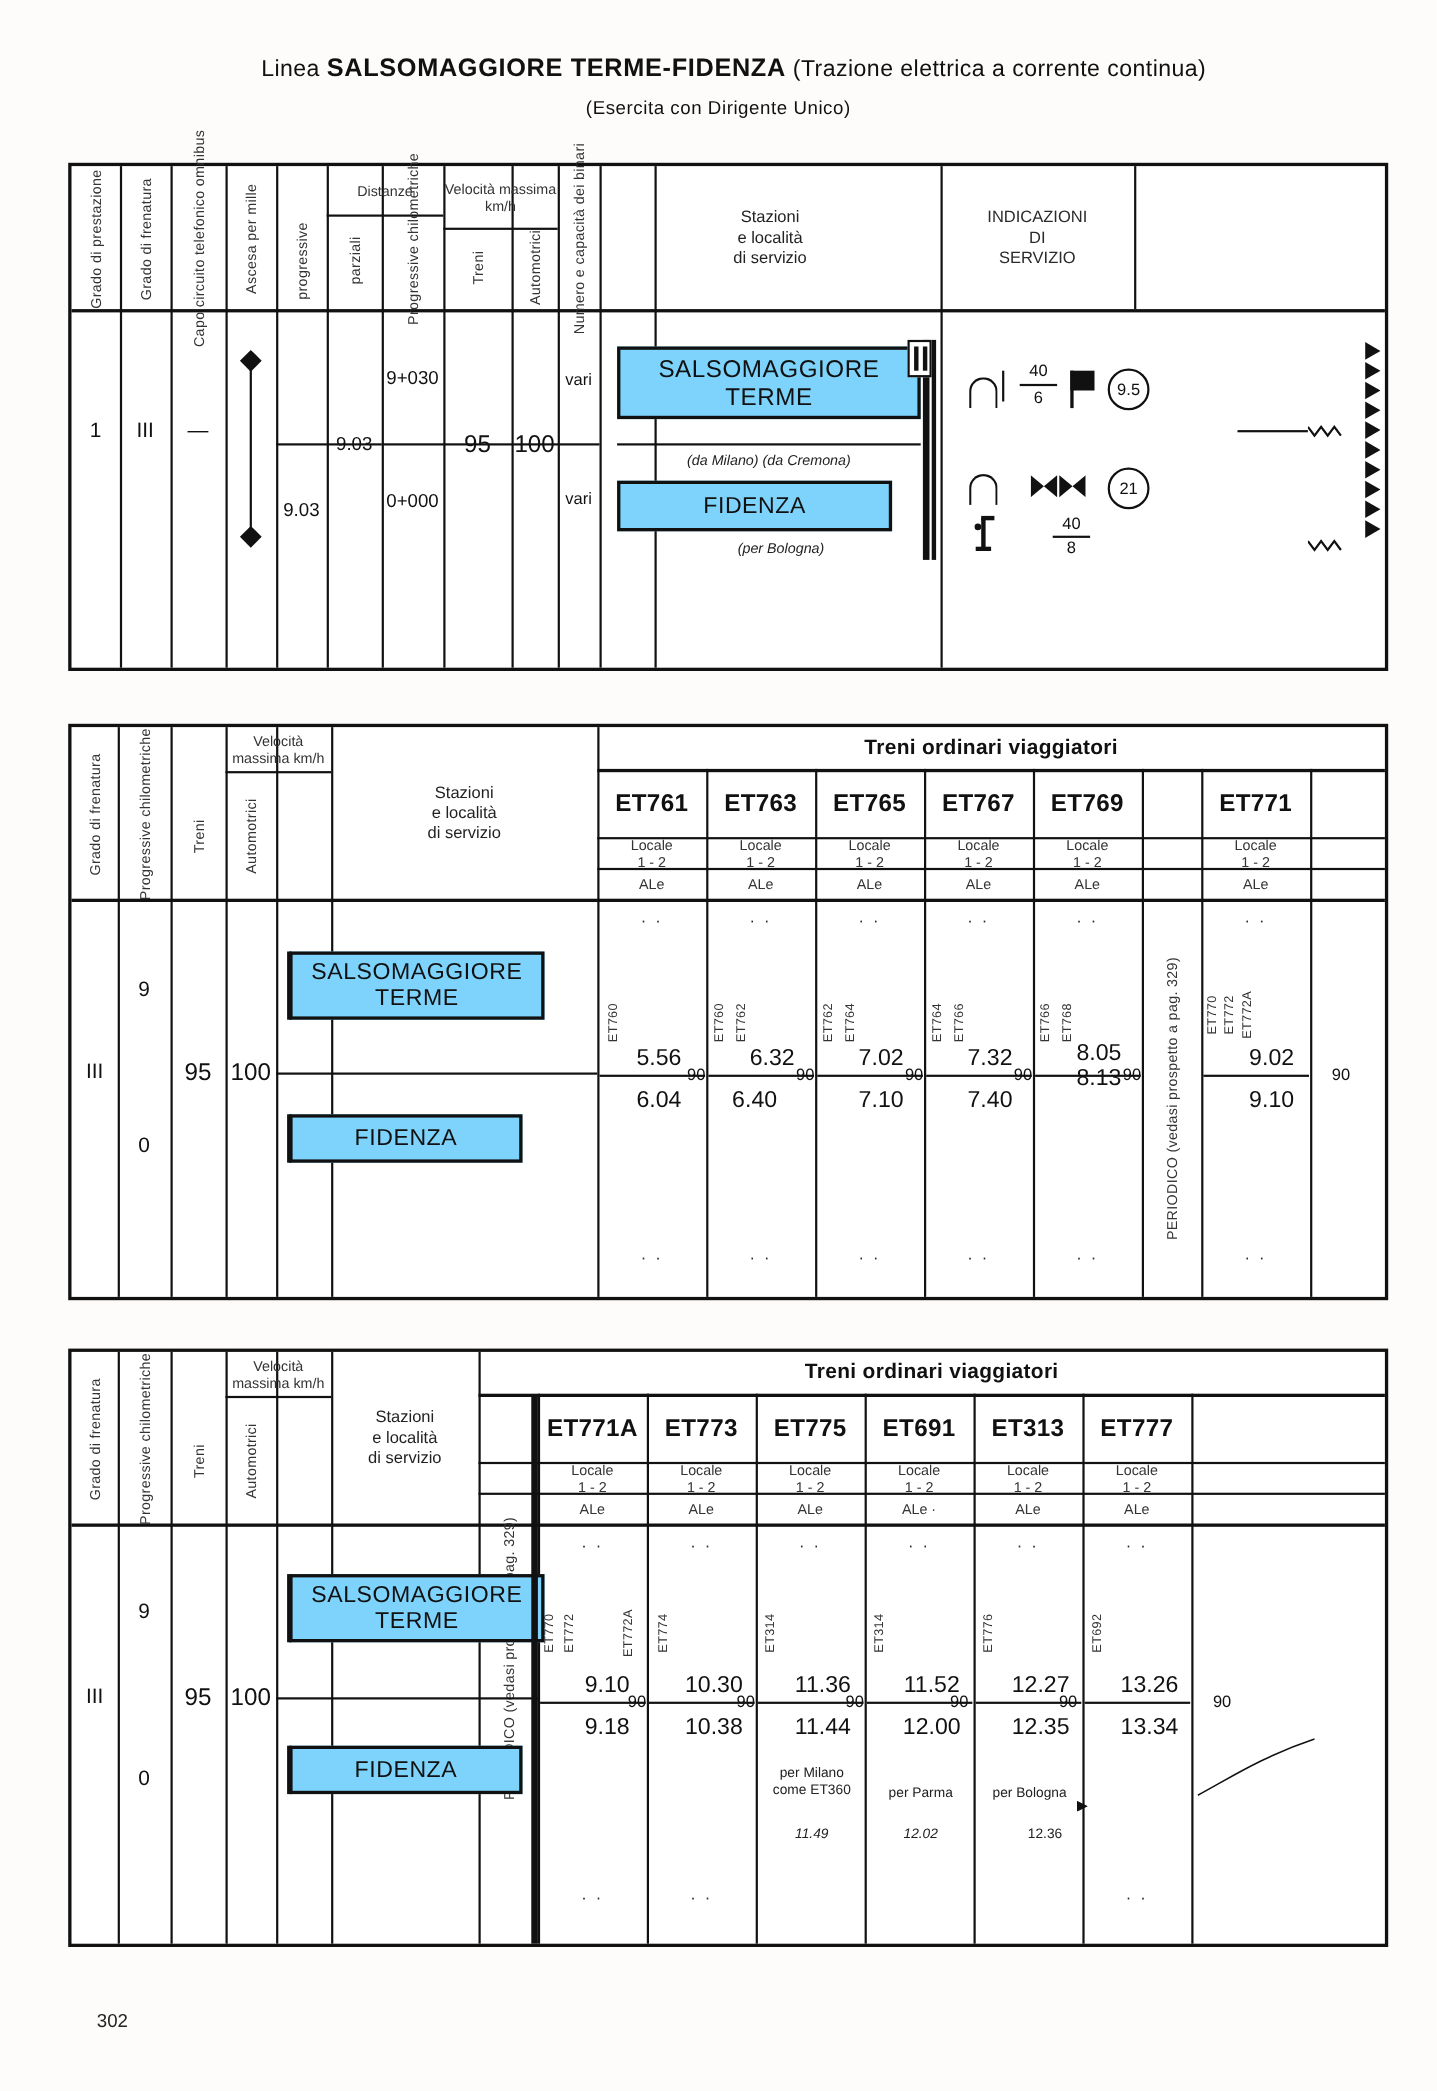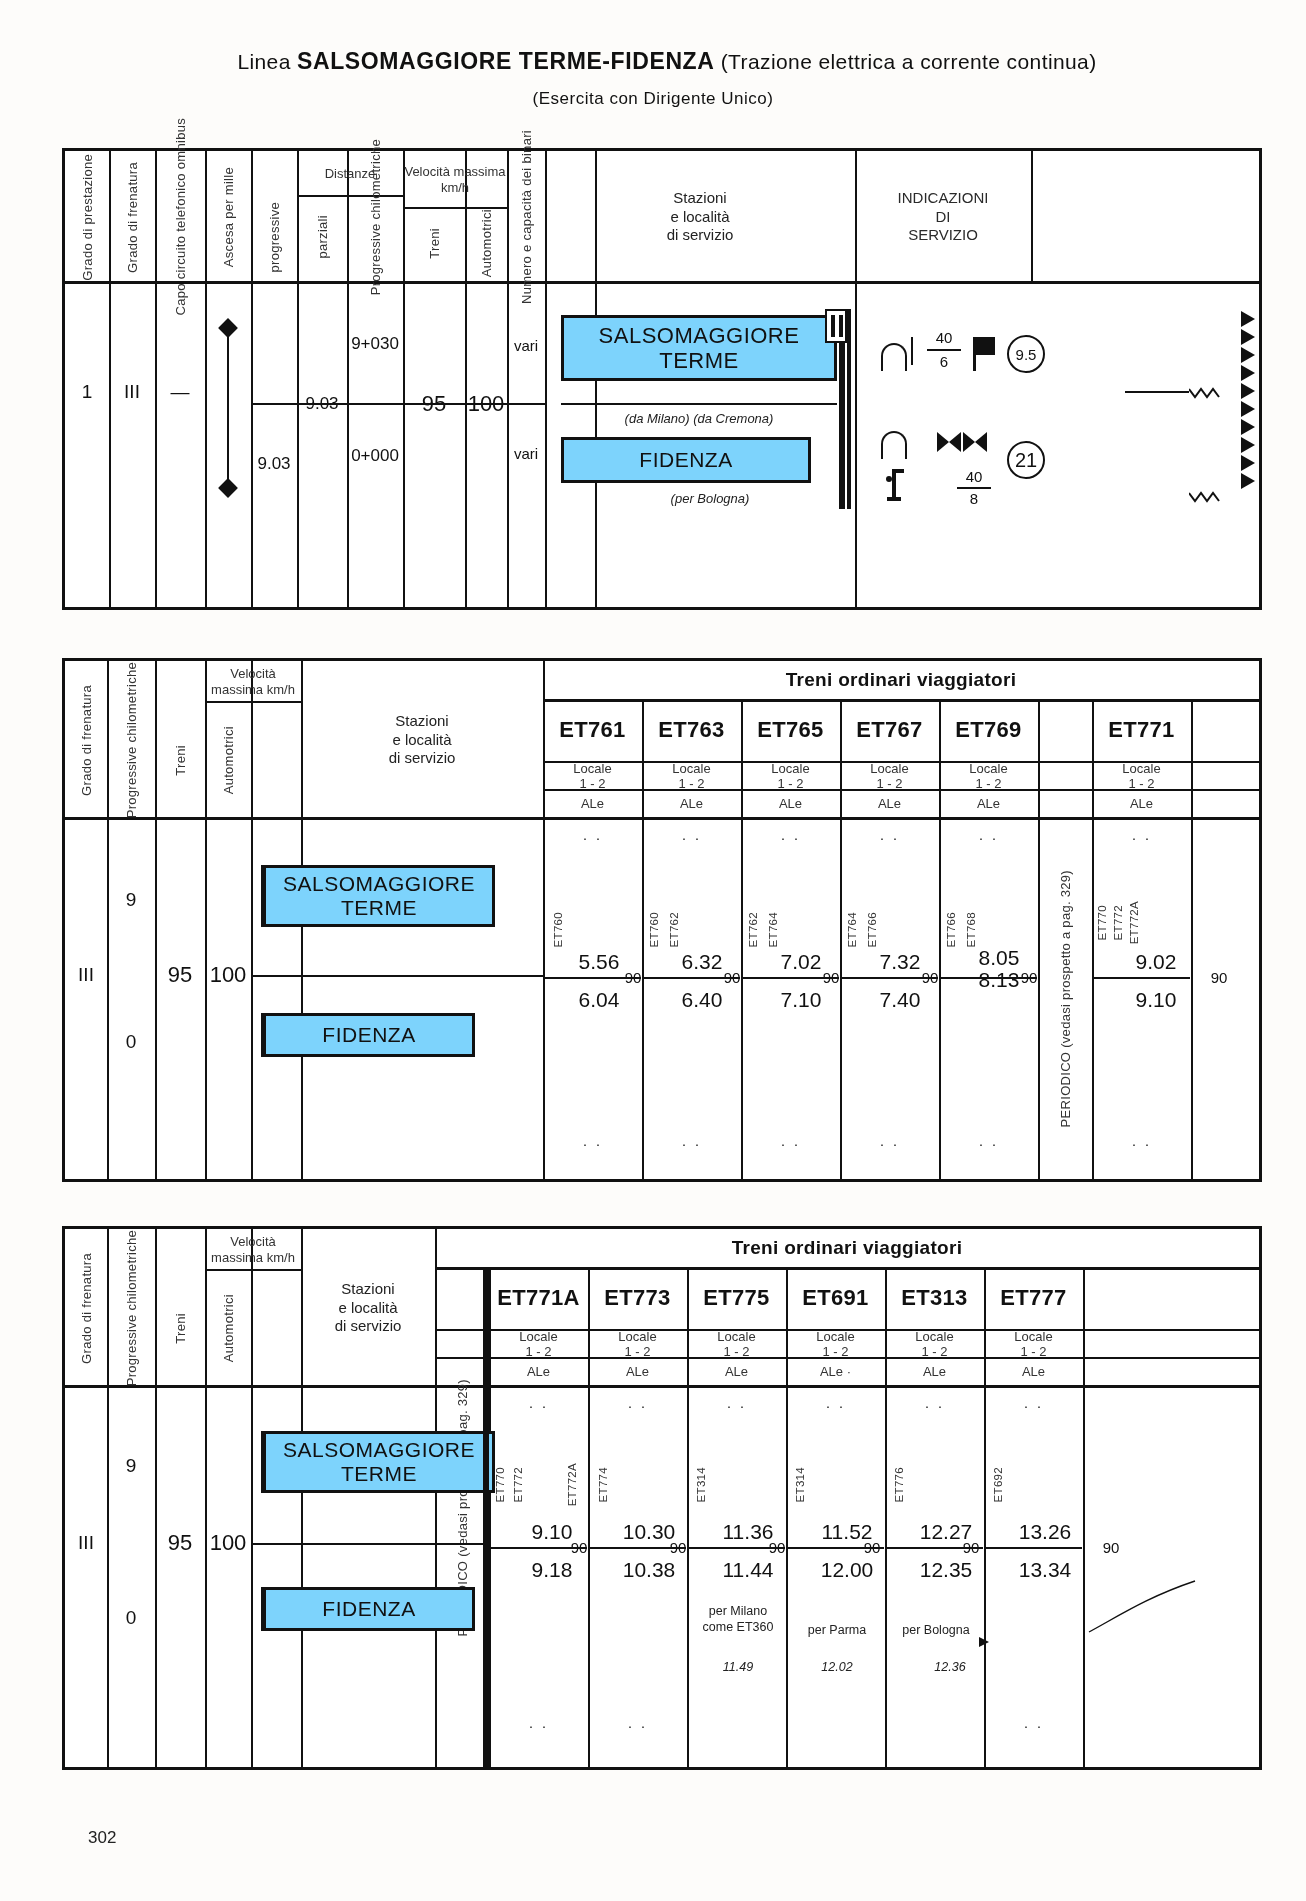--- a/index.html
+++ b/index.html
@@ -254,21 +254,21 @@
 
     <div style="position:absolute; left:816px; top:280px; width:26px; height:28px; border:2px solid #111; border-bottom:none; border-radius:13px 13px 0 0;"></div>
     <div style="position:absolute; left:872px; top:278px; width:50px; height:26px;">
       <svg width="50" height="26" viewBox="0 0 50 26">
           <polygon points="0,3 12,13 0,23" fill="#111"></polygon>
           <polygon points="24,3 12,13 24,23" fill="#111"></polygon>
           <polygon points="26,3 38,13 26,23" fill="#111"></polygon>
           <polygon points="50,3 38,13 50,23" fill="#111"></polygon>
         </svg>
     </div>
-    <div style="position:absolute; left:942px; top:290px; width:38px; height:38px; border:2px solid #111; border-radius:50%; display:flex; align-items:center; justify-content:center; font-size:20px;">
+    <div style="position:absolute; left:942px; top:274px; width:38px; height:38px; border:2px solid #111; border-radius:50%; display:flex; align-items:center; justify-content:center; font-size:15px;">
       <span>21</span>
     </div>
     <div style="position:absolute; left:820px; top:316px; width:20px; height:34px;">
       <svg width="20" height="34" viewBox="0 0 20 34">
           <rect x="7" y="4" width="4" height="30" fill="#111"></rect>
           <rect x="7" y="2" width="12" height="4" fill="#111"></rect>
           <rect x="2" y="30" width="14" height="4" fill="#111"></rect>
           <circle cx="4" cy="12" r="3" fill="#111"></circle>
         </svg>
     </div>
@@ -469,21 +469,21 @@
       </div>
     <div class="cell-center" style="left:578px; top:214px; width:22px; height:110px;">
         <span class="vtext vsmall">ET760</span>
       </div>
     <div class="cell-center" style="left:598px; top:214px; width:22px; height:110px;">
         <span class="vtext vsmall">ET762</span>
       </div>
     <div class="cell-center" style="left:606px; top:286px; width:62px; height:30px;">
         <span class="time">6.32</span>
       </div>
-    <div class="cell-center" style="left:606px; top:324px; width:62px; height:30px;">
+    <div class="cell-center" style="left:590px; top:324px; width:62px; height:30px;">
         <span class="time">6.40</span>
       </div>
     <div class="cell-center" style="left:644px; top:304px; width:46px; height:24px;">
         <span class="v90">90</span>
       </div>
     <div class="cell-center" style="left:577px; top:472px; width:99px; height:20px;">
         <span class="dots">· ·</span>
       </div>
     <div class="inner-line hline" style="left:579px; top:316px; width:96px;"></div>
 
@@ -830,21 +830,21 @@
     <div class="cell-center" style="left:846px; top:326px; width:70px; height:30px;">
         <span class="time">12.35</span>
       </div>
     <div class="cell-center" style="left:883px; top:306px; width:46px; height:24px;">
         <span class="v90">90</span>
       </div>
     <div class="cell-center" style="left:828px; top:380px; width:86px; height:44px;">
       <span class="note-small" style="white-space:pre-line;">per Bologna</span>
     </div>
     <div class="cell-center" style="left:828px; top:428px; width:86px; height:22px;">
-      <span class="note-small" style="font-style:italic;margin-left:28px;">12.36</span>
+      <span class="note-small" style="margin-left:28px;">12.36</span>
     </div>
     <div class="inner-line hline" style="left:822px; top:318px; width:96px;"></div>
 
     <div class="cell-center" style="left:919px; top:166px; width:99px; height:20px;">
         <span class="dots">· ·</span>
       </div>
     <div class="cell-center" style="left:923px; top:200px; width:20px; height:112px;">
         <span class="vtext vsmall">ET692</span>
       </div>
     <div class="cell-center" style="left:945px; top:288px; width:70px; height:30px;">

